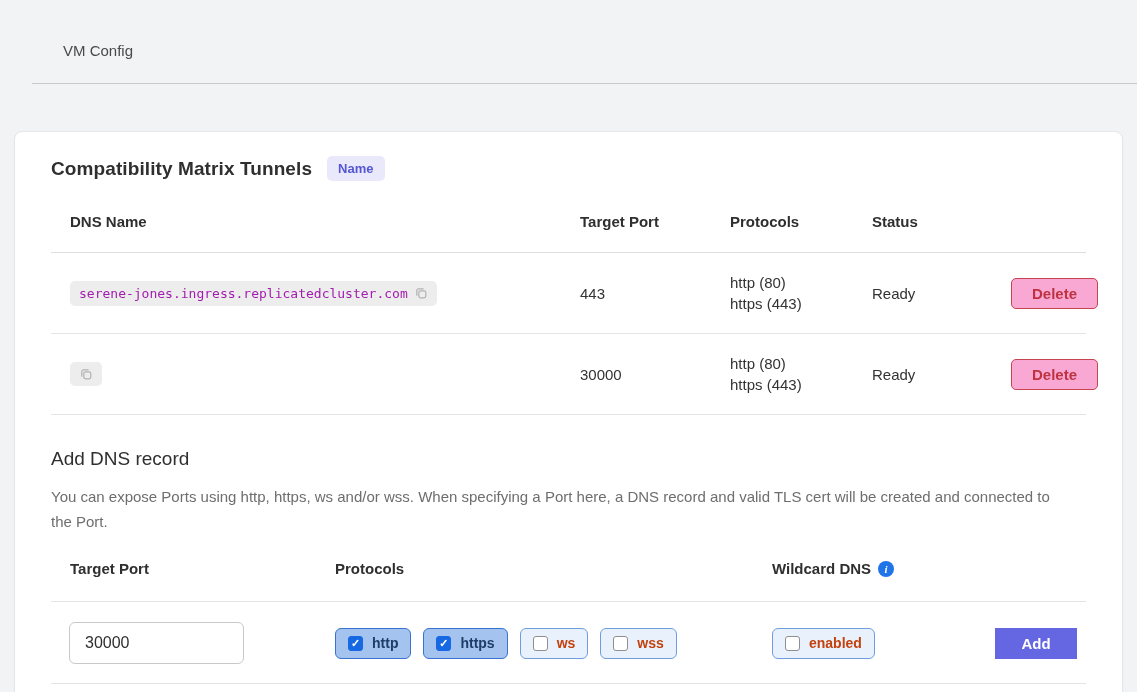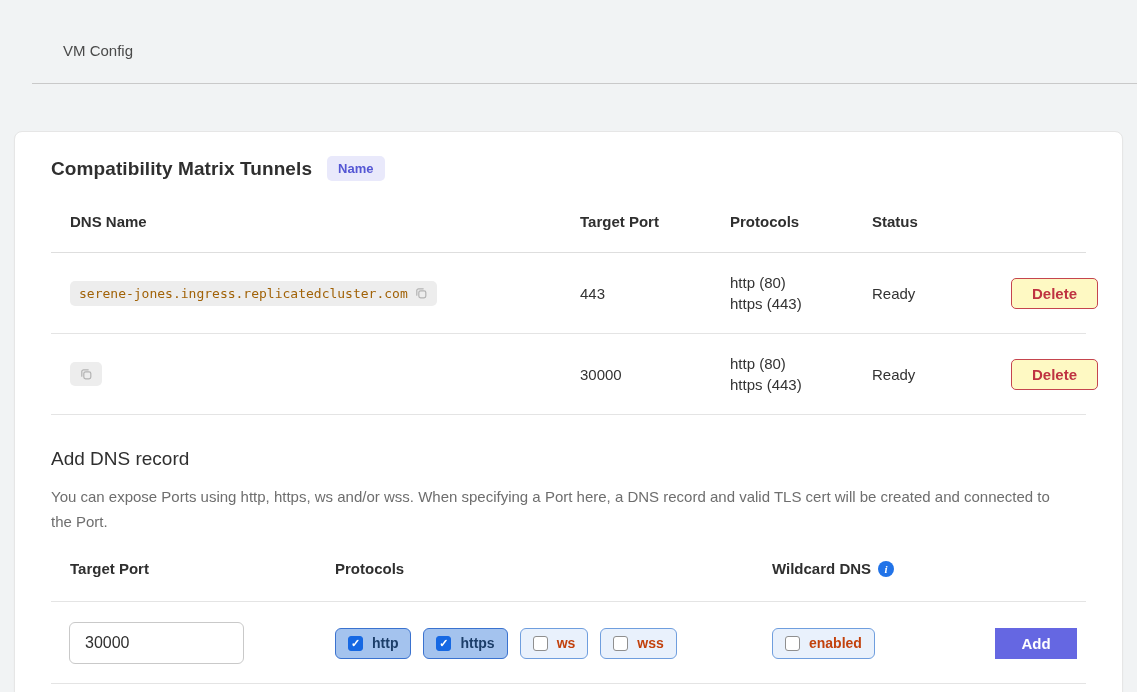--- a/index.html
+++ b/index.html
@@ -89,31 +89,31 @@
     height: 81px;
     border-bottom: 1px solid #e4e4e4;
     font-size: 15px;
     color: #333;
   }
   .dns-pill {
     display: inline-flex;
     align-items: center;
     gap: 6px;
     background: #ededed;
-    color: #a16207;
+    color: #a21caf;
     font-family: "DejaVu Sans Mono", "Liberation Mono", monospace;
     font-size: 13px;
     padding: 5px 9px;
     border-radius: 5px;
   }
   .copy-icon { display: inline-flex; cursor: pointer; }
   .proto-lines { line-height: 21px; }
   .delete-btn {
     justify-self: end;
-    background: #fef9c3;
+    background: #f9a8d4;
     border: 1px solid #c5454e;
     color: #bf3341;
     font-family: "Liberation Sans", sans-serif;
     font-size: 15px;
     font-weight: 700;
     padding: 6px 20px;
     border-radius: 5px;
     cursor: pointer;
   }
   

